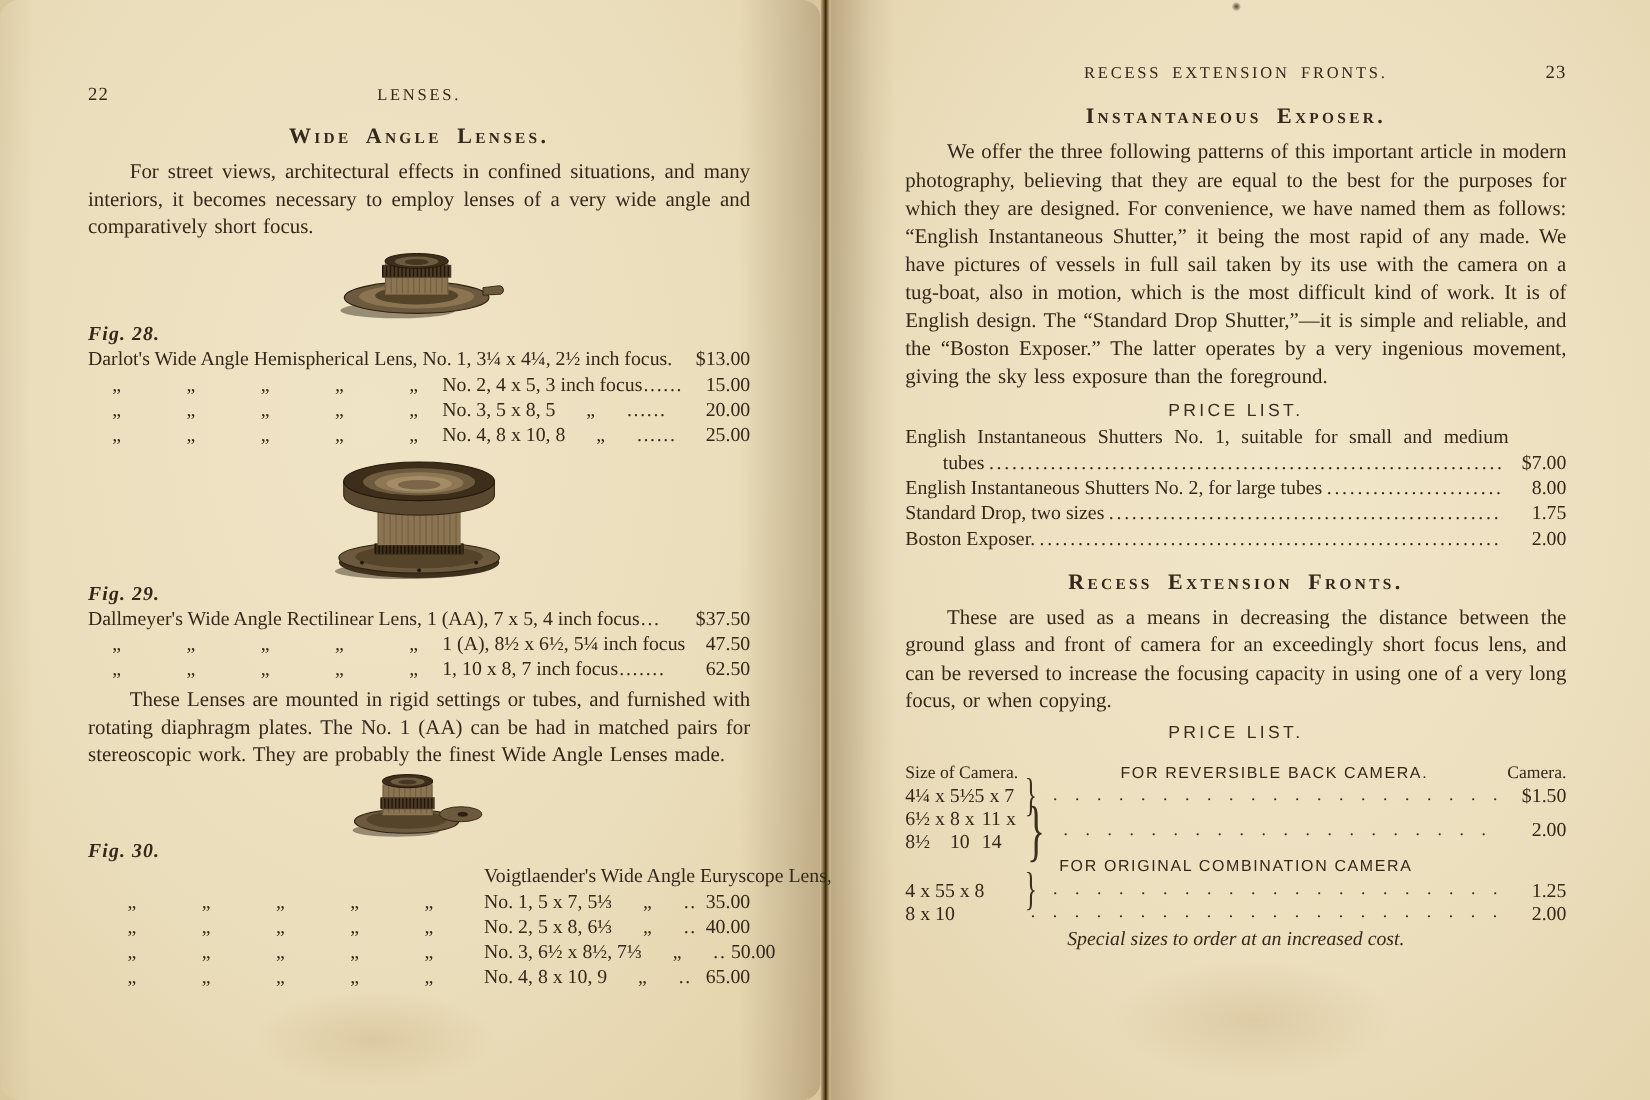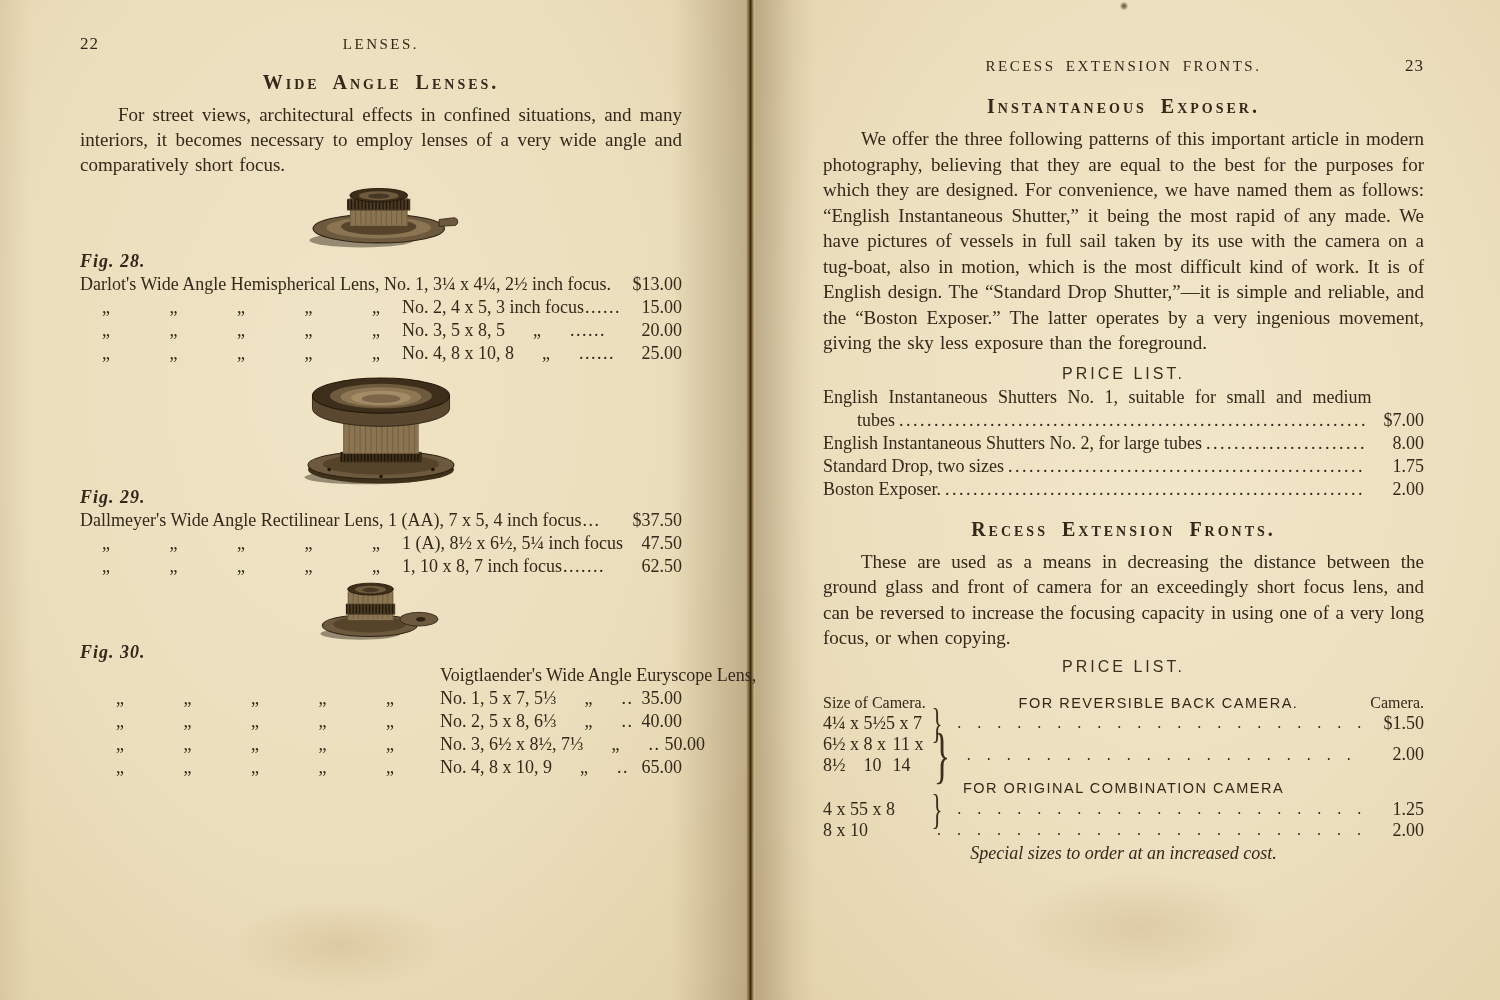--- a/index.html
+++ b/index.html
@@ -6,25 +6,26 @@
   body{
     width:1500px;height:1000px;overflow:hidden;
     font-family:"Liberation Serif","DejaVu Serif",serif;
     color:#33281a;
     background:#d8c69c;
   }
   .spread{position:relative;width:1500px;height:1000px;display:flex;}
   .page{position:relative;height:1000px;box-sizing:border-box;}
   .page.left{
     width:746px;
-    padding:34px 64px 0 80px;
+    padding:76px 64px 0 80px;
     background:
       linear-gradient(to right, rgba(110,85,45,0) 90%, rgba(90,65,30,.28) 100%),
       linear-gradient(to right, rgba(120,95,55,.10) 0%, rgba(120,95,55,0) 4%),
       radial-gradient(ellipse at 45% 38%, #f0e4c7 0%, #ebdebc 55%, #e2d1a8 100%);
+    border-radius: 17px;
   }
   .gutter{
     width:9px;height:1000px;flex:none;
     background:linear-gradient(to right,#c8b184 0%,#5d4724 42%,#2e2008 52%,#7a6238 66%,#d9c79d 100%);
   }
   .page.right{
     width:745px;
     padding:56px 76px 0 68px;
     background:
       linear-gradient(to left, rgba(110,85,45,0) 92%, rgba(90,65,30,.22) 100%),
@@ -206,20 +207,21 @@
       </div>
       <div class="pline">
         <span class="dittos">„ „ „ „ „</span>
         <span class="desc">1, 10 x 8, 7 inch focus</span>
         <span class="unit"></span>
         <span class="ldots">.......</span>
         <span class="price">62.50</span>
       </div>
     </div>
 
+    <p class="para" style="margin-top:4px;">These Lenses are mounted in rigid settings or tubes, and furnished with rotating diaphragm plates.  The No. 1 (AA) can be had in matched pairs for stereoscopic work.  They are probably the finest Wide Angle Lenses made.</p>
 
     <figure style="margin-top:2px;">
       <svg width="145" height="62" viewBox="0 0 150 68">
         <ellipse cx="52" cy="59" rx="44" ry="6.5" fill="#2c2212" opacity="0.45"></ellipse>
         <ellipse cx="62" cy="50" rx="52" ry="12" fill="#6d5a3e" stroke="#2c2112" stroke-width="1.1"></ellipse>
         <ellipse cx="62" cy="48.5" rx="40" ry="9" fill="#55432a"></ellipse>
         <ellipse cx="116" cy="43" rx="21" ry="7.5" fill="#6d5a3e" stroke="#2c2112" stroke-width="0.9"></ellipse>
         <ellipse cx="118" cy="43" rx="5" ry="2.5" fill="#2c2112"></ellipse>
         <rect x="38" y="10" width="50" height="34" fill="#8a7452"></rect>
         <line x1="38" y1="28" x2="88" y2="28" stroke="#5f4c30" stroke-width="28" stroke-dasharray="1.2,4.2" opacity="0.5"></line>

